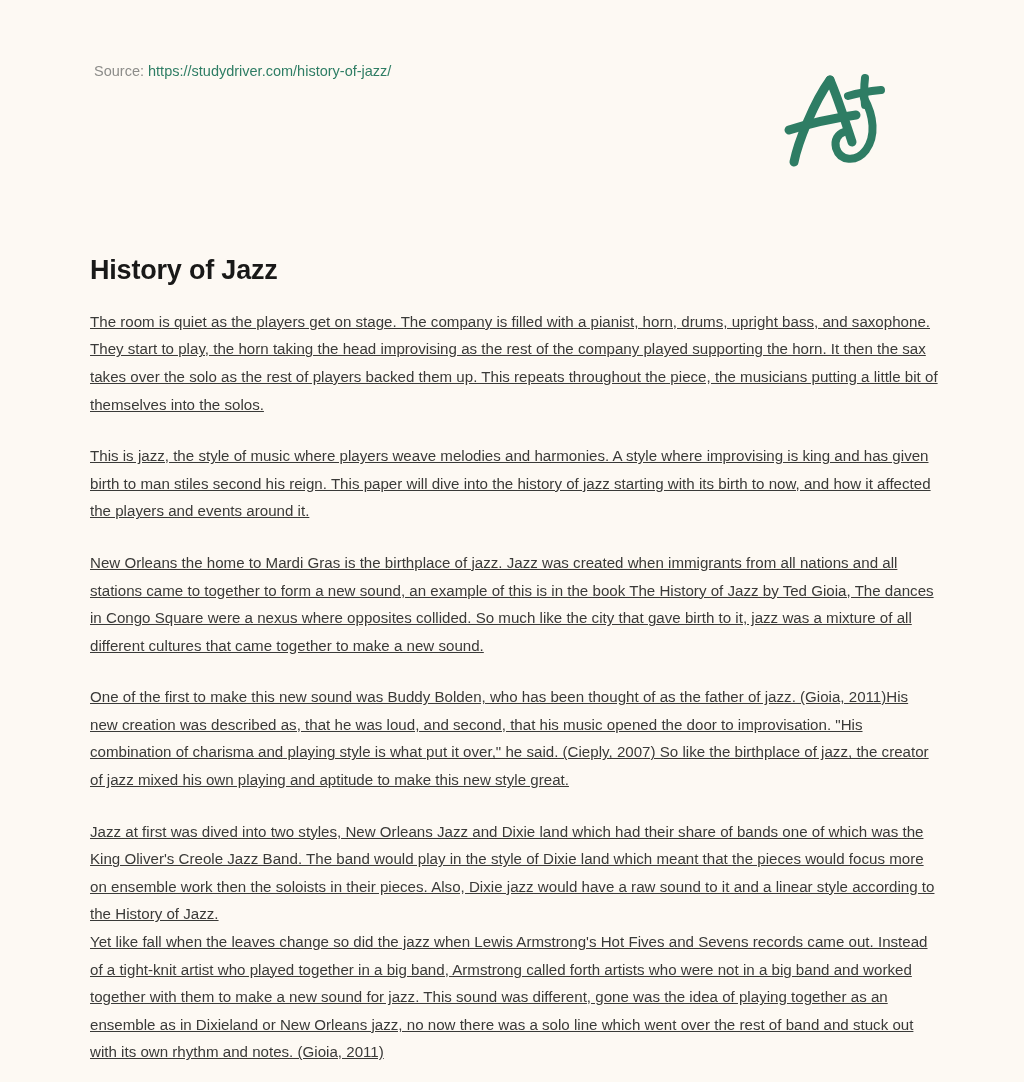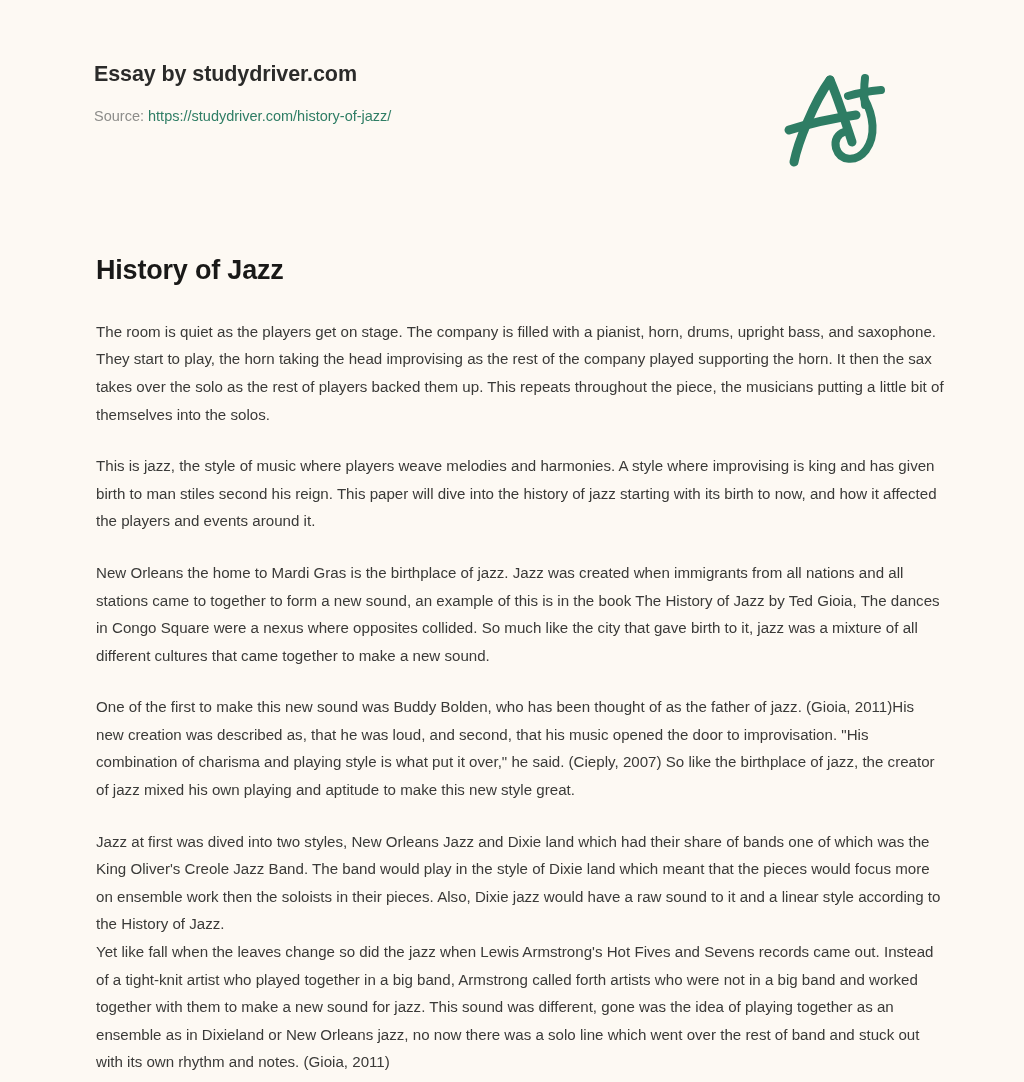--- a/index.html
+++ b/index.html
@@ -76,35 +76,36 @@
   .logo-wrap svg {
     display: block;
     width: 120px;
     height: 108px;
   }
 
   
   .doc-body {
     position: absolute;
     top: 190px;
-    left: 96px;
+    left: 90px;
     width: 850px;
   }
 
   .doc-title {
     font-size: 27px;
     font-weight: bold;
     color: #191918;
     letter-spacing: -0.2px;
     margin: 64px 0 0 0;
     line-height: 1.25;
   }
 
   .prose {
-    margin-top: 30px;
+    margin-top: 20px;
+    text-decoration: underline;
   }
 
   .prose p {
     margin: 0 0 24px 0;
     font-size: 15.1px;
     line-height: 27.6px;
     color: #3a3a38;
     text-align: left;
     letter-spacing: 0.01px;
   }
@@ -113,21 +114,20 @@
   }
 </style>
 </head>
 <body>
 
 <div class="page">
 
   <div class="doc-header">
 
     <div class="header-text">
-      <div class="essay-by">Essay by studydriver.com</div>
       <div class="source-line">
         <span class="source-label">Source:</span>
         <span class="source-url">https://studydriver.com/history-of-jazz/</span>
       </div>
     </div>
 
     <div class="logo-wrap">
       <svg viewBox="0 0 120 108" xmlns="http://www.w3.org/2000/svg">
         <g fill="none" stroke="#2e7d64" stroke-linecap="round" stroke-linejoin="round">
 

